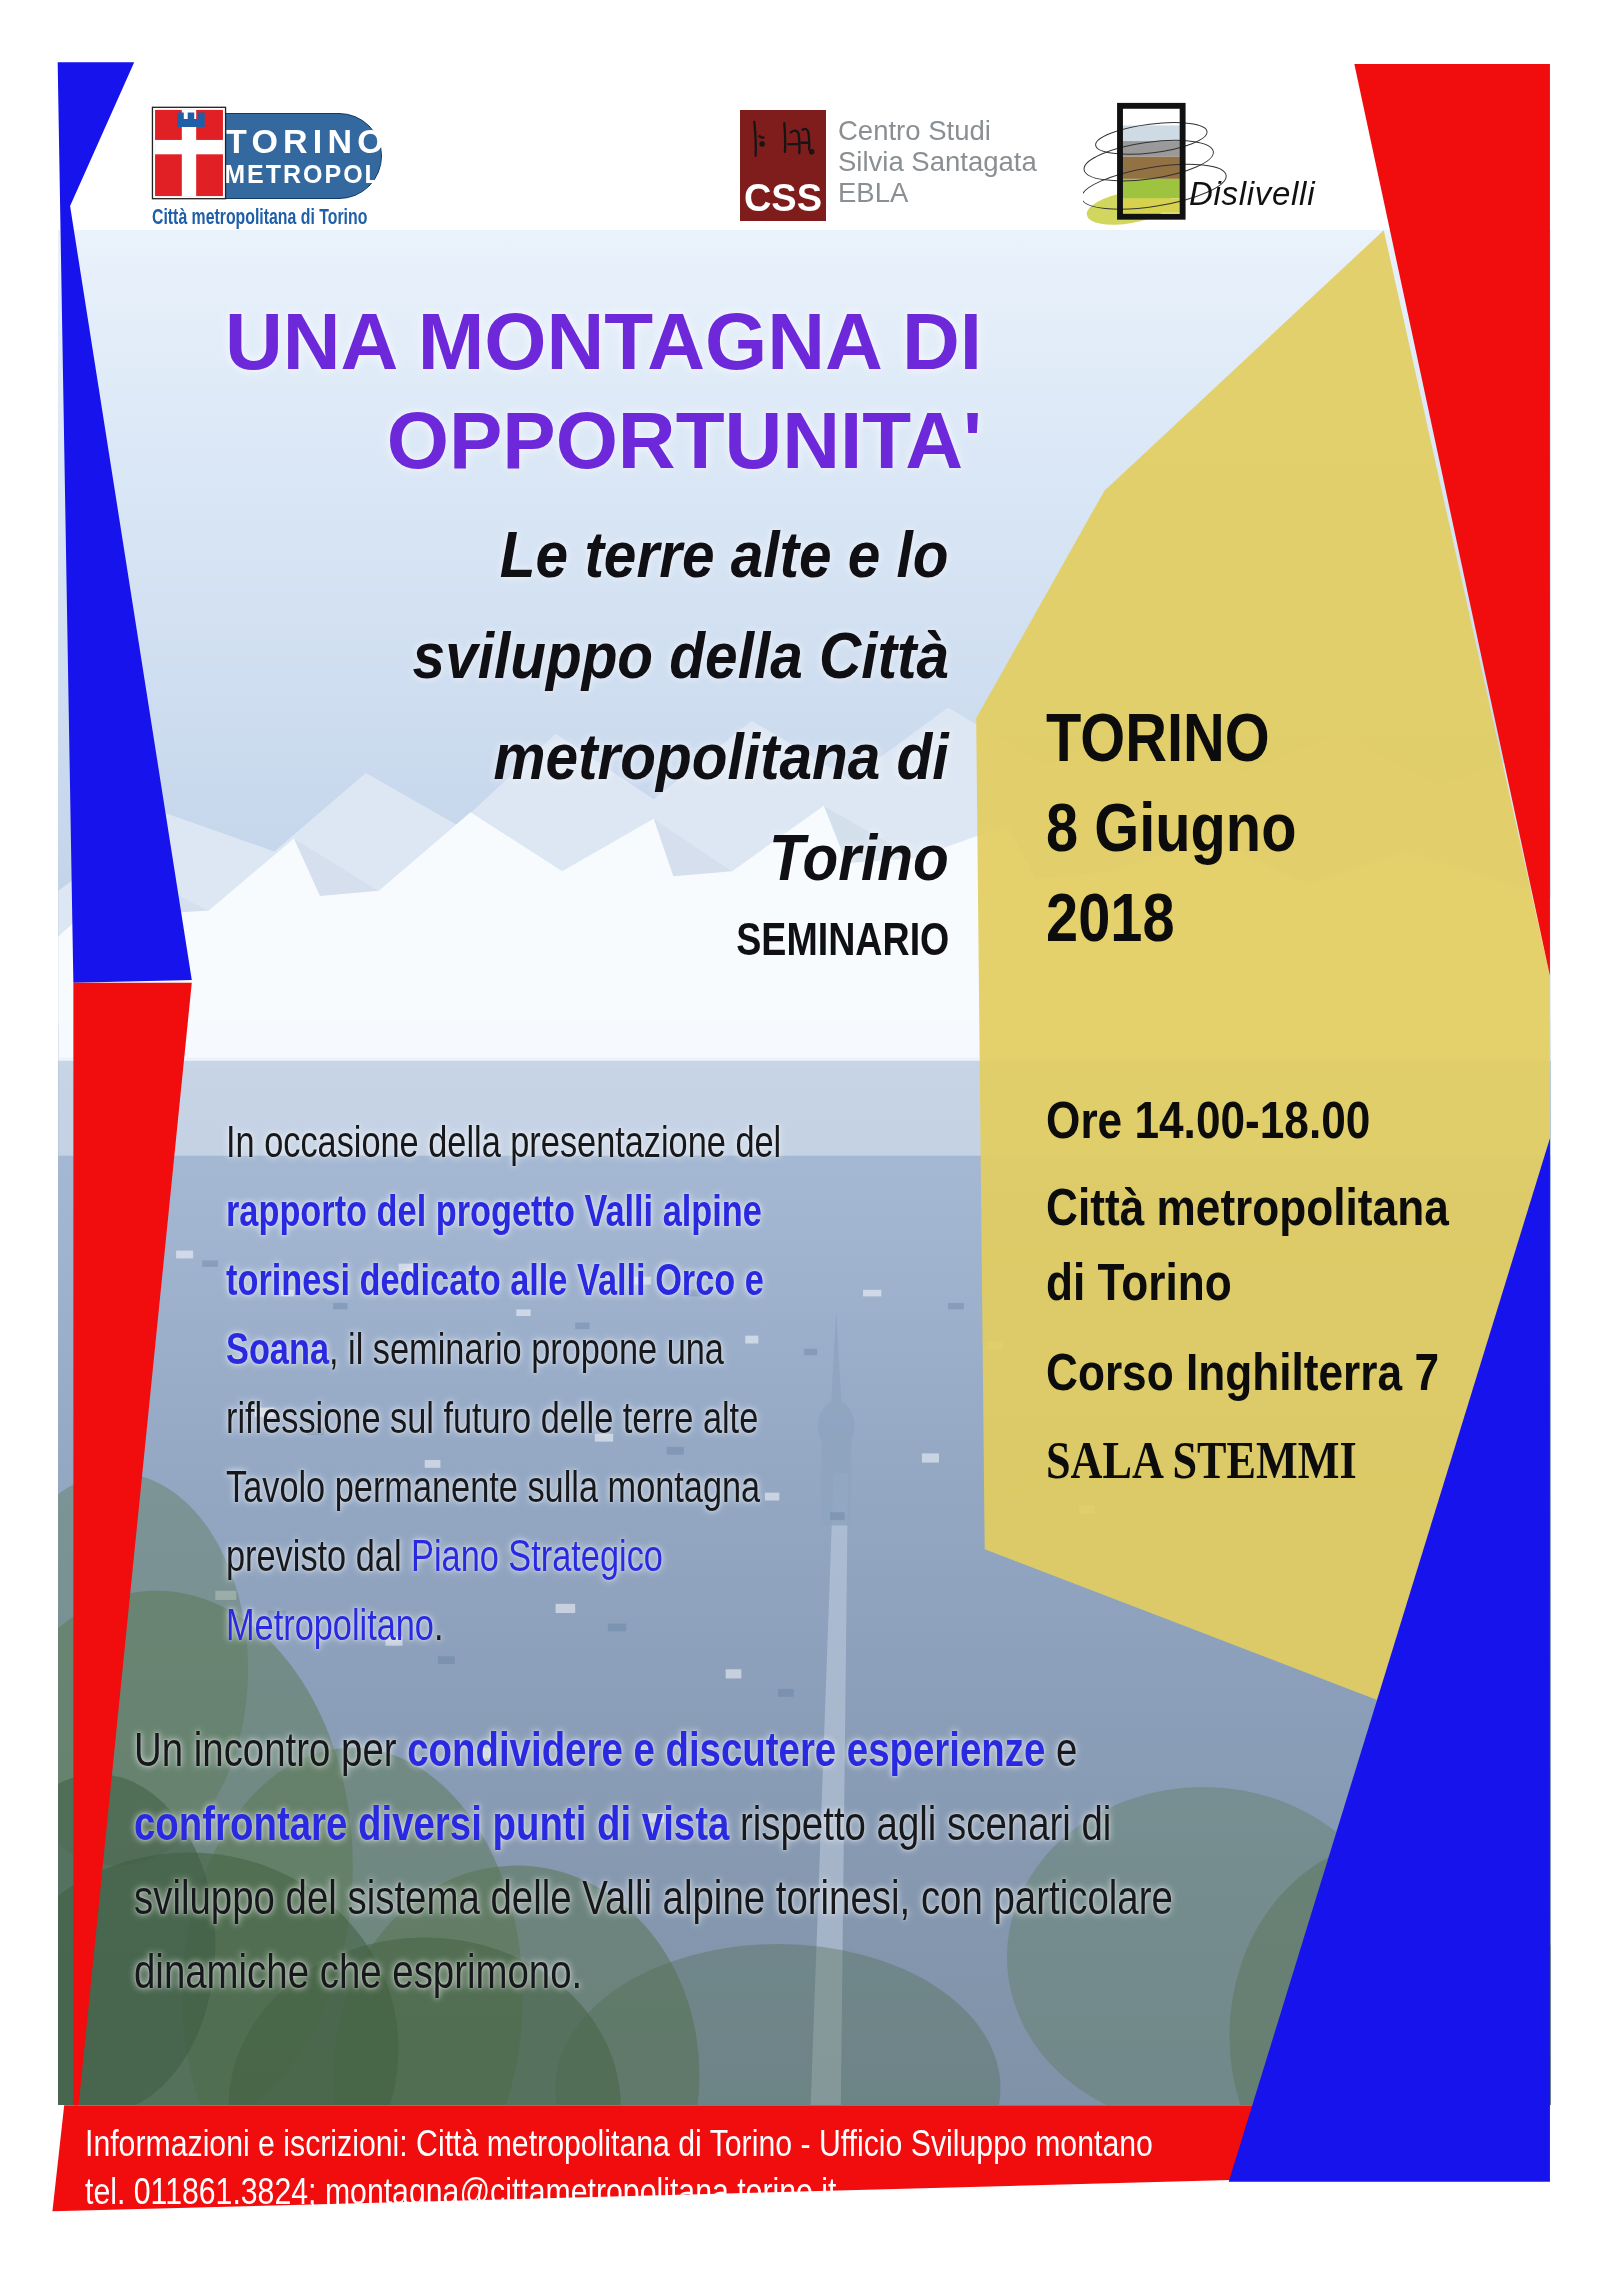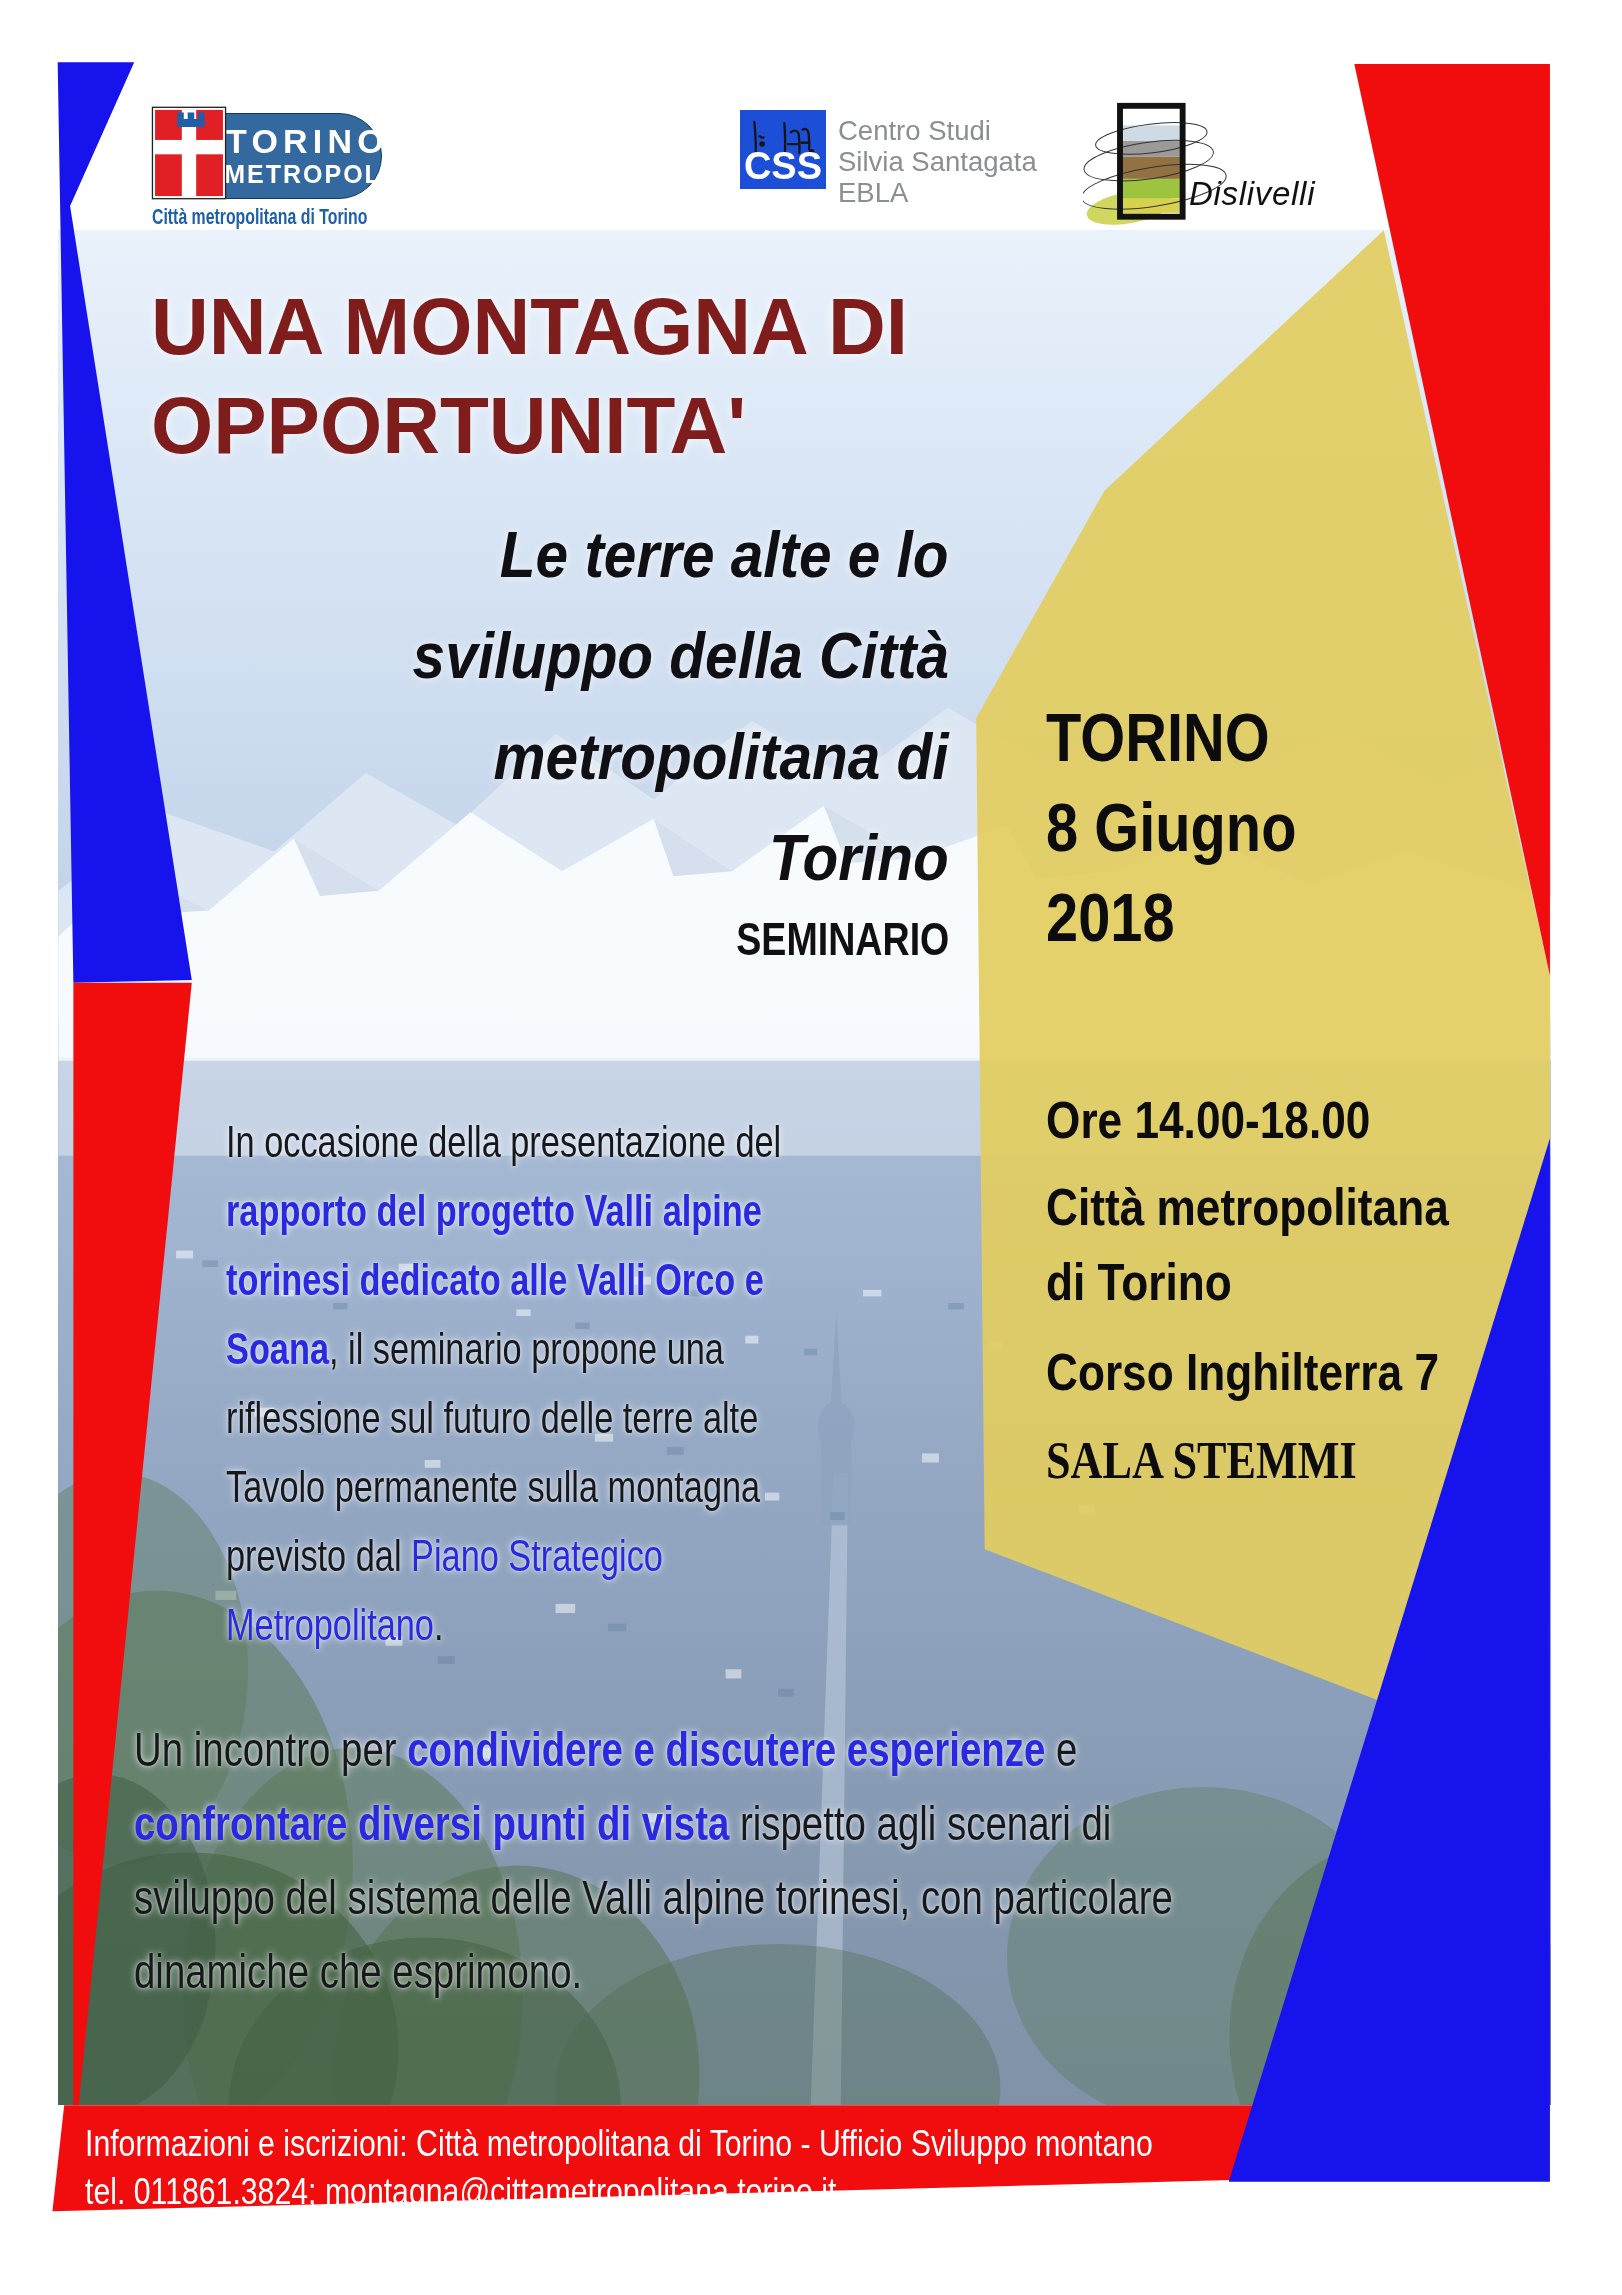--- a/index.html
+++ b/index.html
@@ -10,22 +10,22 @@
 
   
   #photo{left:58px;top:230px;width:1493px;height:1875px;z-index:1;
     background:
       linear-gradient(180deg,
         #eaf2fb 0%, #dde9f7 10%, #d3e1f2 20%, #c7d7ec 32%, #bccde4 41%,
         #a9bcd6 45%, #9fb3cf 55%, #94a8c4 66%, #8b9fba 78%, #8497ae 90%, #7f92a8 100%);}
   #photo svg{position:absolute;left:0;top:0;}
 
   
-  .title{left:151px;top:277px;width:831px;text-align:left;z-index:10;
-         font-size:80px;line-height:99px;font-weight:700;color:#7f1d1d;
+  .title{left:151px;top:292px;width:831px;text-align:right;z-index:10;
+         font-size:80px;line-height:99px;font-weight:700;color:#6d28d9;
          text-shadow:0 0 10.5px rgba(255,255,255,.8);}
   .subtitle{left:196px;top:504px;width:753px;text-align:right;z-index:10;
          font-style:italic;font-weight:700;font-size:65px;line-height:101px;color:#101014;
          text-shadow:0 0 9.2px rgba(255,255,255,.75);}
   .subtitle .sq{display:inline-block;transform:scaleX(.9);transform-origin:right top;white-space:nowrap;}
   .seminario{left:196px;top:911px;width:753px;text-align:right;z-index:10;
          font-weight:700;font-size:47px;color:#101014;}
   .seminario .sq{display:inline-block;transform:scaleX(.8);transform-origin:right top;white-space:nowrap;}
 
   
@@ -56,21 +56,21 @@
   .tm-box{position:absolute;left:65px;top:6.5px;width:164px;height:84px;background:#34699f;
           border:1.3px solid #0e3a66;border-radius:0 43px 43px 0;color:#fff;font-weight:700;
           display:flex;flex-direction:column;align-items:center;justify-content:center;}
   .tm-box .l1{font-size:34px;letter-spacing:5.2px;line-height:37px;margin-left:17px;}
   .tm-box .l2{font-size:25px;letter-spacing:2px;line-height:29px;margin-left:17px;}
   .tm-shield{position:absolute;left:0;top:0;width:76px;height:94px;}
   .tm-caption{position:absolute;left:1.3px;top:98px;width:262px;color:#1e5fa8;font-weight:700;font-size:22px;}
   .tm-caption .sq{display:inline-block;transform:scaleX(.72);transform-origin:left top;white-space:nowrap;}
 
   .css-logo{left:740px;top:110px;width:340px;height:118px;z-index:10;}
-  .css-square{position:absolute;left:0;top:0;width:86px;height:79px;background:#1d4ed8;}
+  .css-square{position:absolute;left:0;top:0;width:86px;height:111px;background:#7f1d1d;}
   .css-abbr{position:absolute;left:0;bottom:1.3px;width:86px;text-align:center;color:#fff;font-weight:700;font-size:38px;}
   .css-text{position:absolute;left:98px;top:5.2px;color:#8a8f93;font-size:27.5px;line-height:31px;}
 
   .dis-logo{left:1083px;top:98px;width:288px;height:137px;z-index:10;}
   .dis-name{position:absolute;left:106px;top:77px;color:#111;font-size:33px;letter-spacing:0.7px;font-style:italic;}
 </style>
 </head>
 <body>
 
 <div id="photo" class="abs">

